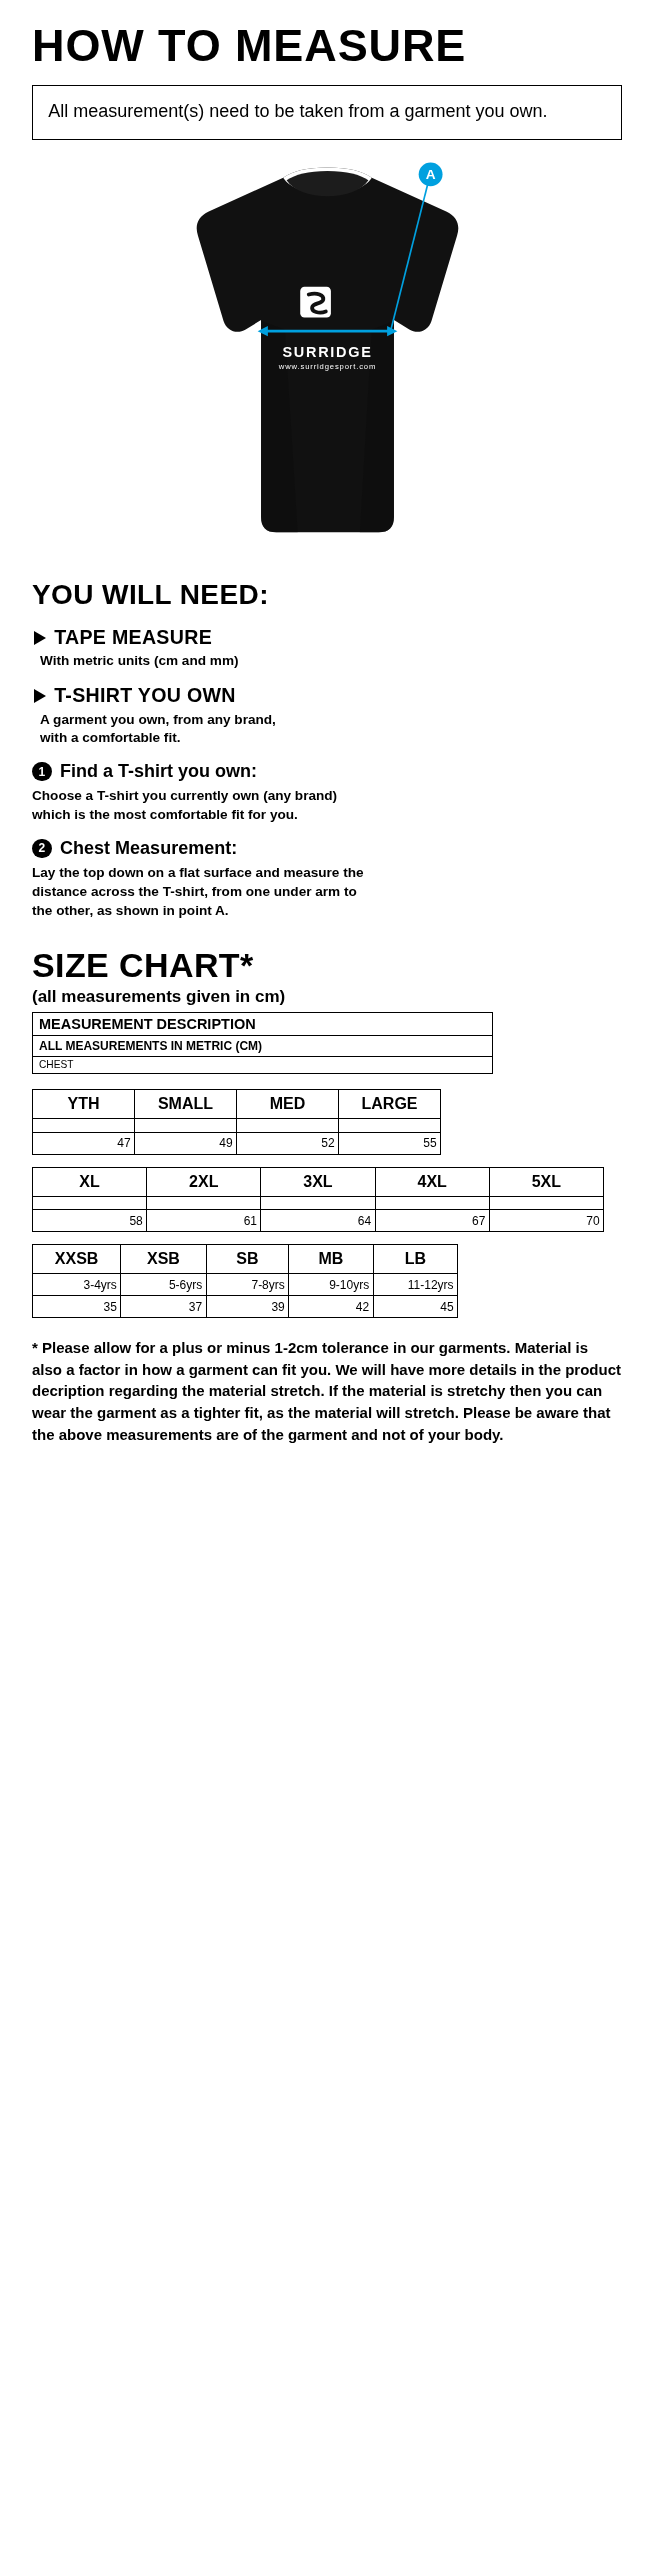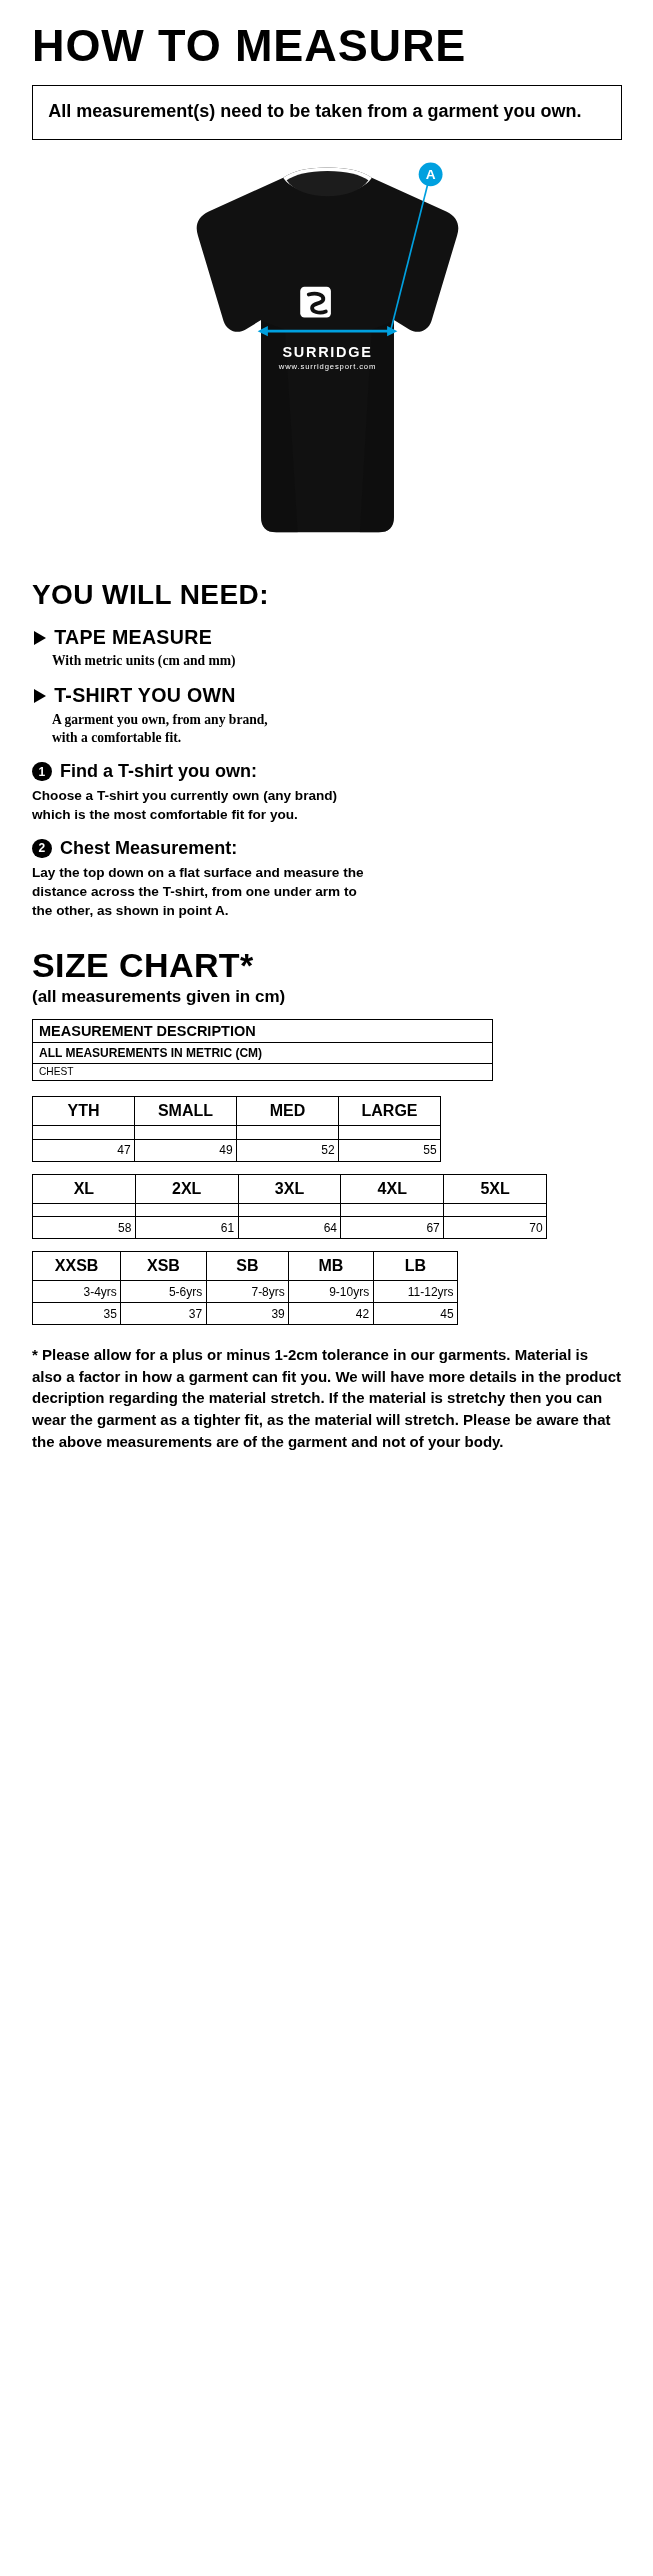--- a/index.html
+++ b/index.html
@@ -29,21 +29,21 @@
   }
 
   
   .notice-box {
     border: 1.7px solid #000;
     padding: 13.6px 15.3px 15.3px 15.3px;
     margin-bottom: 19px;
   }
   .notice-text {
     font-size: 18px;
-    font-weight: bold;
+    font-weight: normal;
     line-height: 1.35;
   }
 
   
   .shirt-area {
     position: relative;
     height: 401px;
     margin-bottom: 8.5px;
   }
   .shirt-svg { display: block; margin: 0 auto; }
@@ -57,21 +57,21 @@
   }
   .size-chart-heading {
     font-size: 34px;
     font-weight: bold;
     letter-spacing: 0.4px;
     margin: 25.6px 0 1.7px 0;
   }
   .size-chart-sub {
     font-size: 17px;
     font-weight: bold;
-    margin: 0 0 12px 0;
+    margin: 0 0 5px 0;
   }
 
   
   .need-item { margin-bottom: 13.6px; }
   .need-title-row {
     display: flex;
     align-items: center;
     gap: 8.5px;
   }
   .tri {
@@ -85,22 +85,21 @@
     font-size: 19.6px;
     font-weight: bold;
     letter-spacing: 0.3px;
     text-align: center;
   }
   .need-desc {
     font-size: 13.6px;
     font-weight: bold;
     line-height: 1.35;
     margin-top: 3.4px;
-    margin-left: 20px;
-    font-family: Liberation Serif, serif;
+    margin-left: 8px;
   }
 
   
   .step { margin-bottom: 13.6px; }
   .step-title-row {
     display: flex;
     align-items: center;
     gap: 8.5px;
   }
   .circle-num {
@@ -163,21 +162,21 @@
     padding: 5.1px 3.4px;
   }
   .size-table td.blank { height: 13.6px; }
   .size-table td.val {
     font-size: 12px;
     padding: 3.4px 3.4px;
     text-align: right;
   }
   .t-yth { width: 409px; }
   .t-yth th, .t-yth td { width: 102px; }
-  .t-xl { width: 515px; padding-left: 8px; }
+  .t-xl { width: 572px; padding-left: 8px; }
   .t-xl th, .t-xl td { width: 102px; }
   .t-sb { width: 426px; }
   .t-sb th, .t-sb td { width: 102px; }
 
   
   .footnote {
     font-size: 15px;
     font-weight: bold;
     line-height: 1.45;
     margin-top: 19px;

